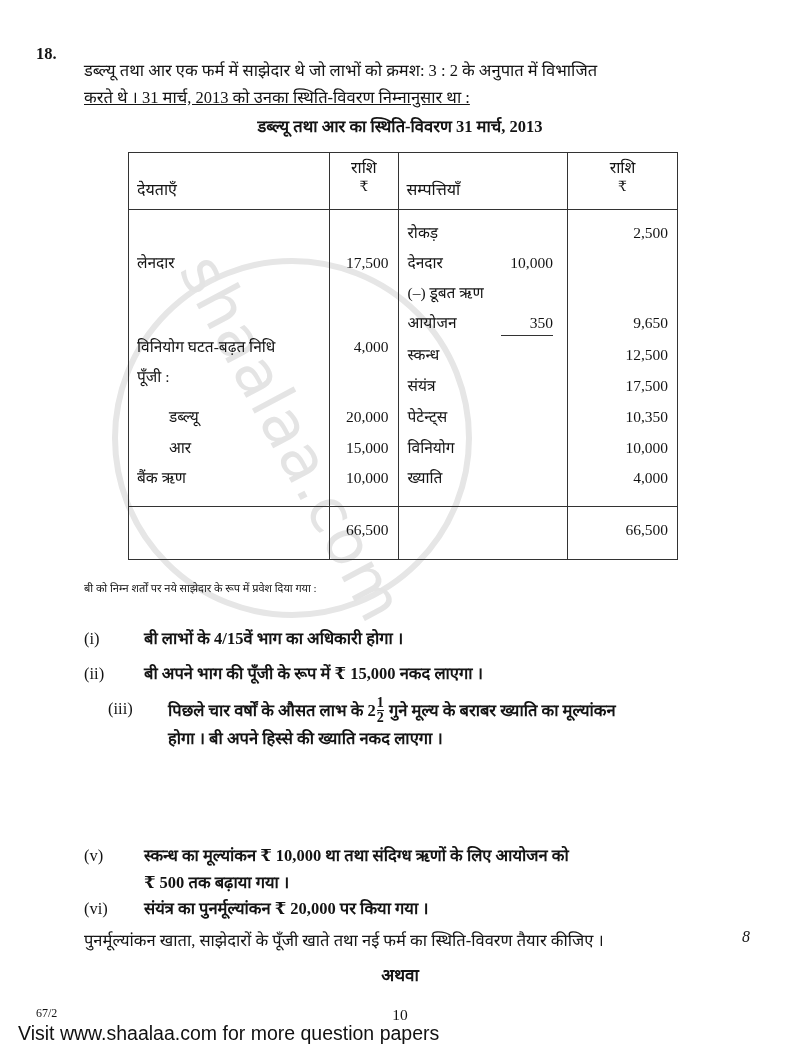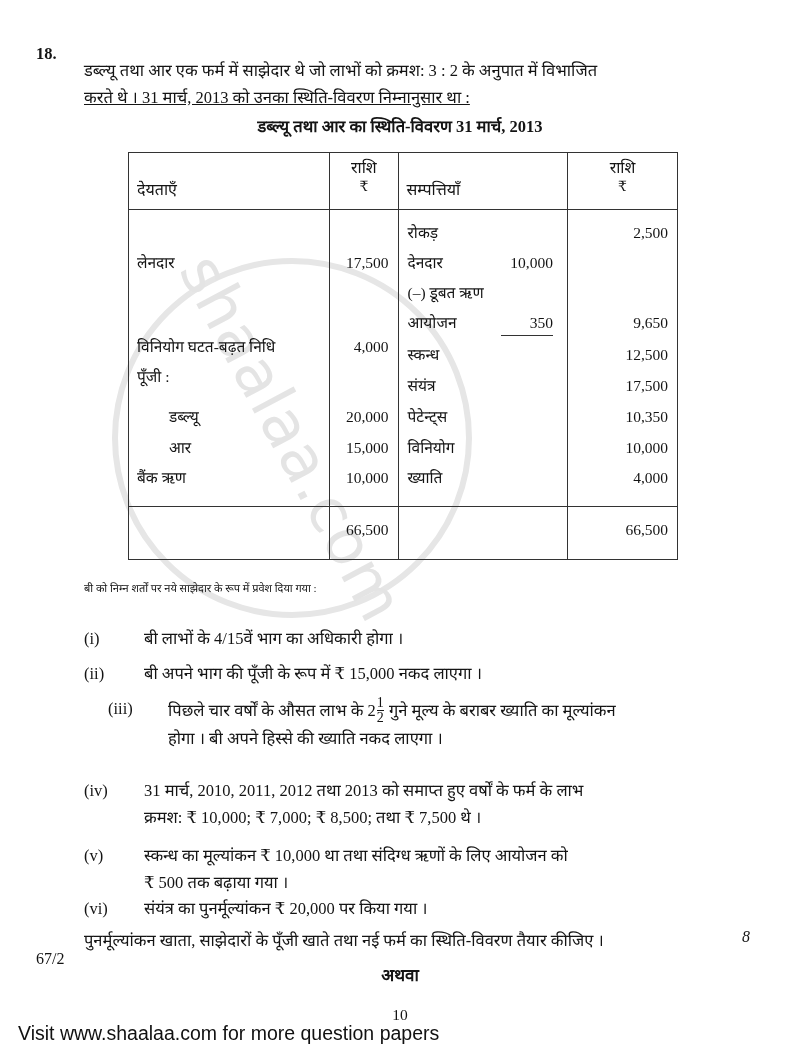--- a/index.html
+++ b/index.html
@@ -169,20 +169,21 @@
     position: absolute;
     left: 0;
     top: 0;
     width: 46px;
     text-align: left;
   }
   .cond .ct {
     display: block;
     margin-left: 60px;
     text-align: justify;
+    font-weight: bold;
   }
   .cond .ct .l2 { display: block; }
 
   .ci  { top: 626px; }
   .cii { top: 661px; }
   .ciii{ top: 696px; margin-left: 24px; }
   .civ { top: 778px; }
   .cv  { top: 843px; }
   .cvi { top: 896px; }
 
@@ -216,22 +217,22 @@
     width: 800px;
     text-align: center;
     font-weight: bold;
     font-size: 17px;
   }
 
   
   .paper-code {
     position: absolute;
     left: 36px;
-    top: 950px;
-    font-size: 16px;
+    top: 1006px;
+    font-size: 12px;
     text-align: center;
   }
   .page-no {
     position: absolute;
     left: 0; top: 1006px;
     width: 800px;
     text-align: center;
     font-size: 15.5px;
   }
   .site-banner {
@@ -359,27 +360,20 @@
     <div class="cond ciii">
       <span class="rn">(iii)</span>
       <span class="ct">
         <span>पिछले चार वर्षों के औसत लाभ के</span>
         <span>2</span><span class="frac"><span class="n">1</span><span class="d">2</span></span>
         <span>गुने मूल्य के बराबर ख्याति का मूल्यांकन</span>
         <span class="l2">होगा । बी अपने हिस्से की ख्याति नकद लाएगा ।</span>
       </span>
     </div>
 
-    <div class="cond civ">
-      <span class="rn">(iv)</span>
-      <span class="ct">
-        <span>31 मार्च, 2010, 2011, 2012 तथा 2013 को समाप्त हुए वर्षों के फर्म के लाभ</span>
-        <span class="l2">क्रमश: ₹ 10,000; ₹ 7,000; ₹ 8,500; तथा ₹ 7,500 थे ।</span>
-      </span>
-    </div>
 
     <div class="cond cv">
       <span class="rn">(v)</span>
       <span class="ct">
         <span>स्कन्ध का मूल्यांकन ₹ 10,000 था तथा संदिग्ध ऋणों के लिए आयोजन को</span>
         <span class="l2">₹ 500 तक बढ़ाया गया ।</span>
       </span>
     </div>
 
     <div class="cond cvi">

